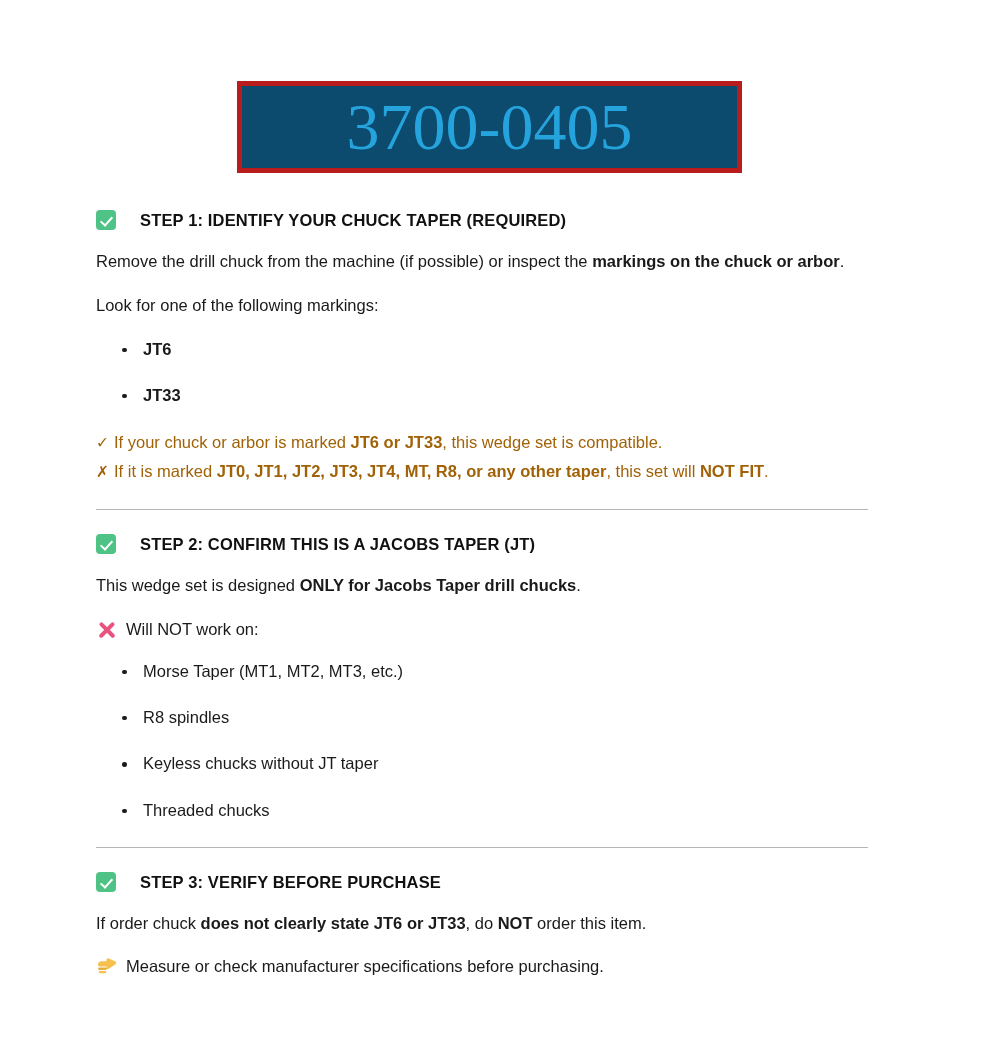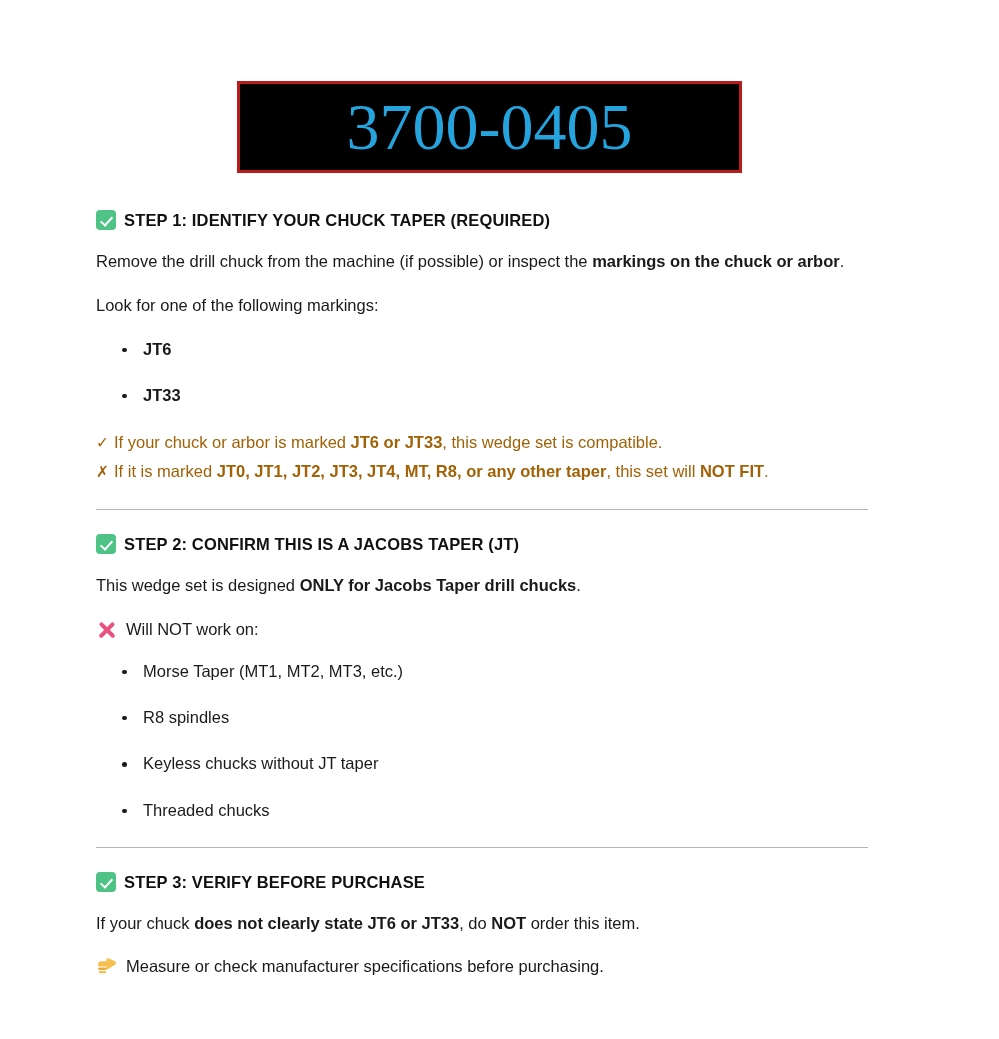--- a/index.html
+++ b/index.html
@@ -17,22 +17,22 @@
   }
 
   
   .title-wrap {
     position: absolute;
     left: 237px;
     top: 81px;
     width: 505px;
     height: 92px;
     box-sizing: border-box;
-    border: 3px solid #b91c1c;
-    background: #000000;
+    border: 5px solid #b91c1c;
+    background: #0c4a6e;
     display: flex;
     align-items: center;
     justify-content: center;
   }
   .title-text {
     font-family: "Liberation Serif", serif;
     font-size: 66px;
     line-height: 1;
     letter-spacing: 0px;
     color: #25A3DC;
@@ -43,21 +43,21 @@
   .content {
     position: absolute;
     left: 96px;
     top: 210px;
     width: 790px;
   }
 
   .step-head {
     display: flex;
     align-items: center;
-    gap: 8px;
+    gap: 24px;
     font-size: 16.5px;
     font-weight: bold;
     letter-spacing: 0.15px;
     color: #111111;
     margin: 0 0 20px 0;
   }
   .step-head .label { white-space: nowrap; }
 
   
   .emoji-check {
@@ -238,21 +238,21 @@
   </ul>
 
   <hr class="divider">
 
   <div class="step-head sec-gap-top">
     <span class="emoji-check"></span>
     <span class="label">STEP 3: VERIFY BEFORE PURCHASE</span>
   </div>
 
   <p class="para">
-    <span>If your chuck </span><b>does not clearly state JT6 or JT33</b><span>, do </span><b>NOT</b><span> order this item.</span>
+    <span>If order chuck </span><b>does not clearly state JT6 or JT33</b><span>, do </span><b>NOT</b><span> order this item.</span>
   </p>
 
   <div class="inline-row">
     <span class="emoji-hand">
       <svg width="22" height="20" viewBox="0 0 22 20" xmlns="http://www.w3.org/2000/svg">
         <path d="M2 7.5 C2 5.6 3.3 4.3 5.2 4.3 L10.5 4.3 L10.5 2.6 C10.5 1.6 11.3 1 12.2 1.3 L19 4.3 C20.4 4.9 20.6 6.6 19.3 7.5 L12.3 12.1 C11.4 12.7 10.5 12.1 10.5 11.1 L10.5 9.6 L5.2 9.6 C3.3 9.6 2 9.4 2 7.5 Z" fill="#F5C04E"></path>
         <path d="M3.4 10.6 L9.6 10.6 C10.4 10.6 10.9 11.1 10.9 11.8 C10.9 12.5 10.4 13 9.6 13 L3.4 13 C2.6 13 2.1 12.5 2.1 11.8 C2.1 11.1 2.6 10.6 3.4 10.6 Z" fill="#E8AE3C"></path>
         <path d="M4.0 13.9 L9.0 13.9 C9.8 13.9 10.3 14.4 10.3 15.1 C10.3 15.8 9.8 16.3 9.0 16.3 L4.0 16.3 C3.2 16.3 2.7 15.8 2.7 15.1 C2.7 14.4 3.2 13.9 4.0 13.9 Z" fill="#F5C04E"></path>
       </svg>
     </span>

